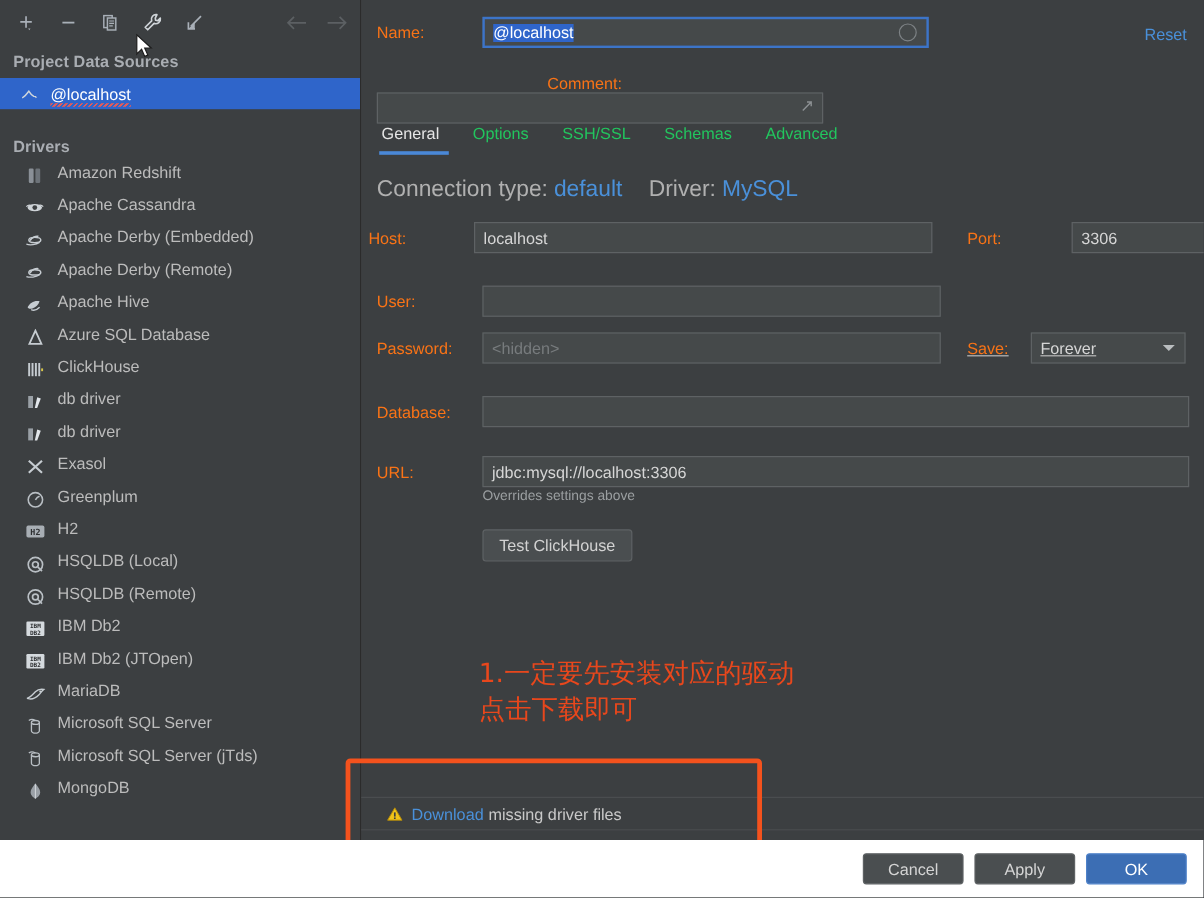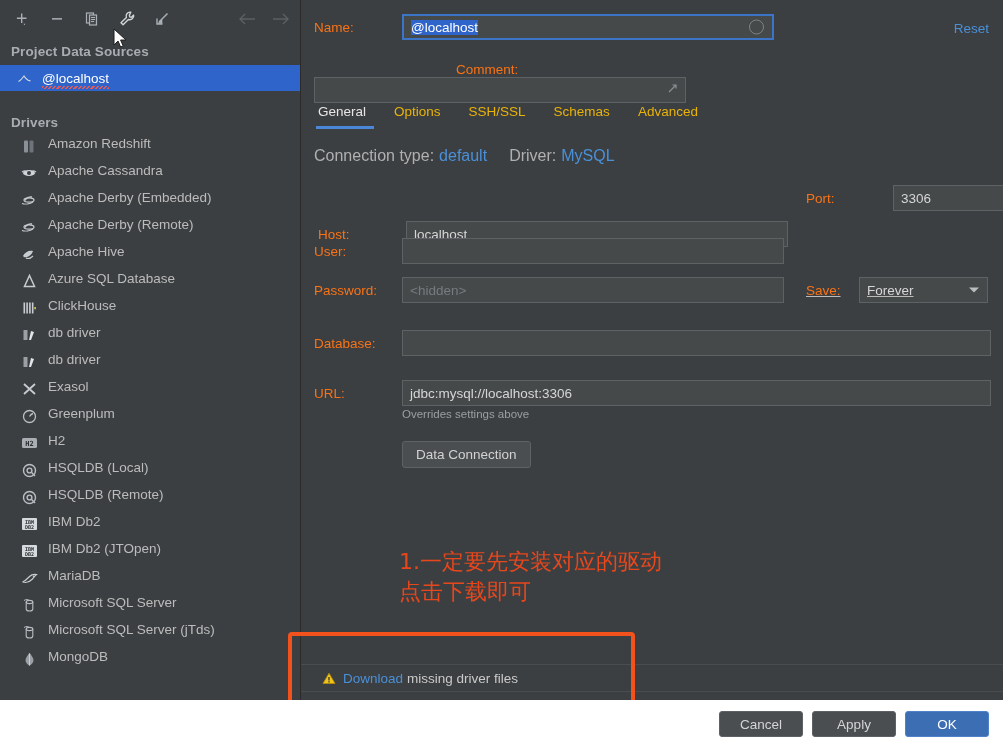--- a/index.html
+++ b/index.html
@@ -138,35 +138,35 @@
     font-size: 13.5px; color: #4a90d9;
   }
 
   
   #tabs {
     position: absolute; left: 13px; top: 100px;
     display: flex; gap: 0px; align-items: flex-end;
   }
   .tab {
     font-size: 13.5px;
-    color: #eab308;
+    color: #22c55e;
     padding: 4px 14px 10px 14px;
     position: relative;
   }
   .tab:first-child { padding-left: 4px; }
   .tab.active { color: #e6e6e6; }
   .tab.active::after {
     content: "";
     position: absolute; left: 2px; right: 6px; bottom: 0; height: 3px;
     background: #4a88d7;
   }
 
   #conn-meta {
     position: absolute; left: 13px; top: 147px;
-    font-size: 16px;
+    font-size: 19px;
     display: flex; align-items: center;
   }
   #conn-meta .k { color: #b0b0b0; }
   #conn-meta .v { color: #4a90d9; margin-left: 5px; }
   #conn-meta .sp { width: 22px; display: inline-block; }
 
   #overrides-note {
     position: absolute; left: 101px; top: 408px;
     font-size: 11.5px; color: #9b9fa1;
   }
@@ -548,21 +548,21 @@
       </div>
 
     <div id="conn-meta">
       <span class="k">Connection type:</span>
       <span class="v">default</span>
       <span class="sp"></span>
       <span class="k">Driver:</span>
       <span class="v">MySQL</span>
     </div>
 
-    <div class="form-row" style="left:17px; top:185px;margin-top:36px;">
+    <div class="form-row" style="left:6px; top:185px;">
       <div class="lbl" style="width:88px;">Host:</div>
       <div class="field" style="width:382px;">
         <span>localhost</span>
       </div>
     </div>
     <div class="form-row" style="left:505px; top:185px;gap:34px;">
       <div class="lbl" style="width:53px;">Port:</div>
       <div class="field" style="width:129px;">
         <span>3306</span>
       </div>
@@ -598,21 +598,21 @@
 
     <div class="form-row" style="left:13px; top:380px;">
       <div class="lbl" style="width:88px;">URL:</div>
       <div class="field" style="width:589px;">
         <span>jdbc:mysql://localhost:3306</span>
       </div>
     </div>
 
     <div id="overrides-note">Overrides settings above</div>
 
-    <div id="test-conn">Data Connection</div>
+    <div id="test-conn">Test ClickHouse</div>
   </div>
 
   <div id="annotation">1.一定要先安装对应的驱动
 点击下载即可</div>
 
   <div id="download-strip">
     <span id="warn-icon">
       <svg width="14" height="13" viewBox="0 0 14 13">
         <path d="M7 1.2l6 10.3H1z" fill="#f0c419" stroke="#b58b0a" stroke-width="0.8"></path>
         <rect x="6.3" y="5" width="1.4" height="3.5" fill="#3c3f41"></rect>

